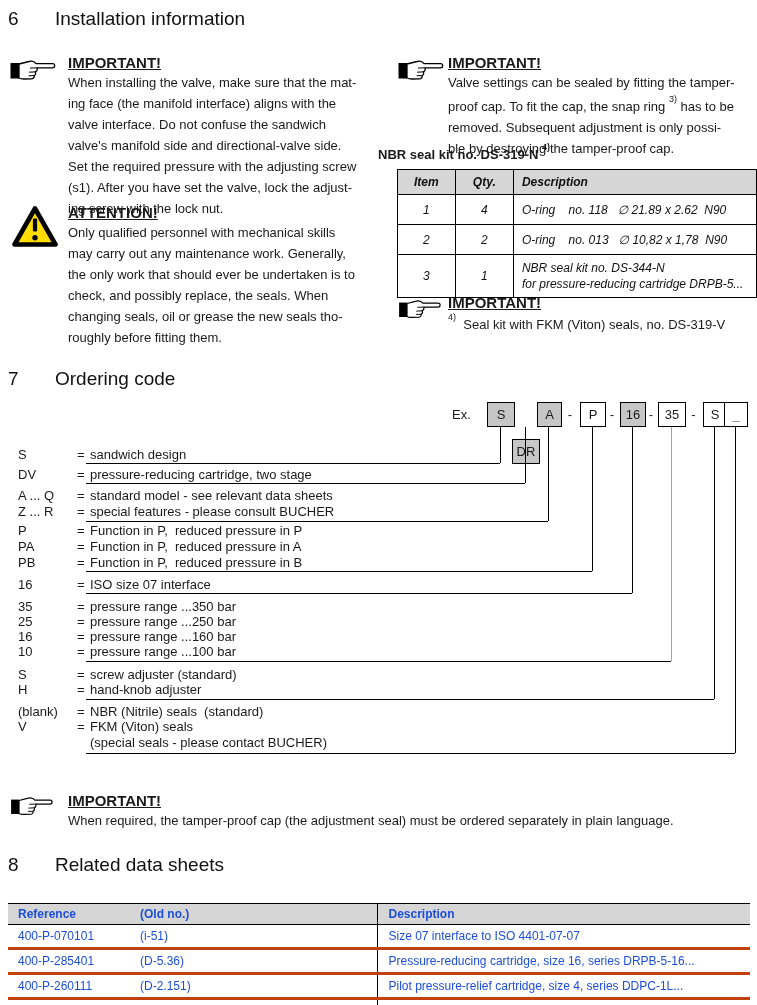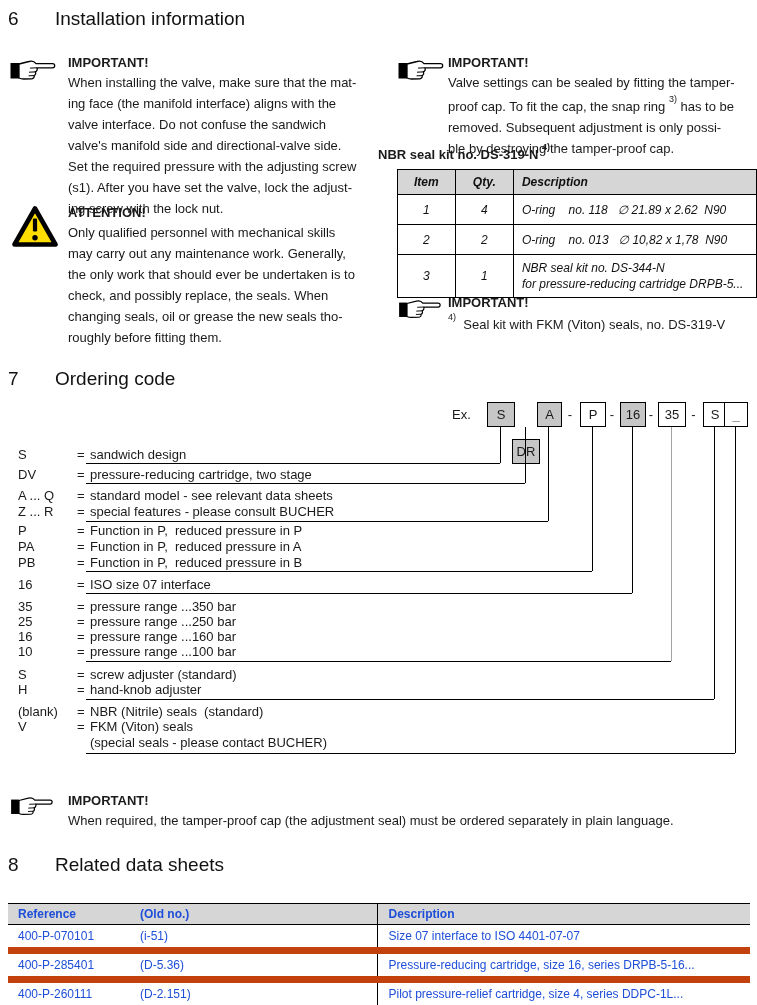--- a/index.html
+++ b/index.html
@@ -2,21 +2,21 @@
 <html><head>
 <meta charset="utf-8">
 <style>
   html,body{margin:0;padding:0;background:#fff;}
   .page{position:relative;width:757px;height:1005px;background:#fff;overflow:hidden;
         font-family:"Liberation Sans", sans-serif;color:#1a1a1a;}
   .abs{position:absolute;}
   .h1{position:absolute;font-size:19px;font-weight:normal;color:#111;}
   .h1 .h1-num{position:absolute;left:0;top:0;}
   .h1 .h1-title{position:absolute;left:47px;top:0;white-space:nowrap;}
-  .note-label{font-size:13px;font-weight:bold;line-height:18px;}
+  .note-label{font-size:15px;font-weight:bold;line-height:18px;text-decoration:underline;}
   .note-body{font-size:13px;line-height:21px;white-space:pre-line;text-align:left;}
   sup.fn{font-size:9px;position:relative;top:-4px;}
   
   table.seal{position:absolute;border-collapse:collapse;border:1.5px solid #000;font-size:12px;}
   table.seal th, table.seal td{border:1px solid #000;padding:0 4px;color:#111;font-style:italic;}
   table.seal th{background:#d6d6d6;font-weight:bold;height:24px;}
   table.seal td.c{text-align:center;}
   table.seal .desc{text-align:left;padding-left:8px;white-space:pre;}
   
   .obox{position:absolute;top:402px;height:23px;line-height:23px;border:1px solid #000;
@@ -26,21 +26,21 @@
   .crow{position:absolute;left:18px;font-size:13px;line-height:16px;white-space:pre;}
   .ccode{display:inline-block;width:59px;}
   .ceq{display:inline-block;width:13px;}
   .hline{position:absolute;border-top:1px solid #000;height:0;}
   .vline{position:absolute;border-left:1px solid #000;width:0;}
   .vline.gray{border-left-color:#a3a3a3;}
   
   table.ref{position:absolute;border-collapse:collapse;font-size:12px;table-layout:fixed;}
   table.ref th, table.ref td{color:#1d4ed8;padding:0;text-align:left;overflow:hidden;white-space:nowrap;}
   table.ref th{background:#d6d6d6;font-weight:bold;height:20px;border-top:1.5px solid #000;border-bottom:1px solid #000;}
-  table.ref td{height:22px;border-bottom:7px solid #c2410c;}
+  table.ref td{height:22px;border-bottom:3px solid #c2410c;}
   table.ref .p1{padding-left:10px;}
   table.ref .dv{border-left:1px solid #000;padding-left:11px;}
   table.ref tr.spacer td{border-bottom:none;height:16px;}
   .icon{position:absolute;}
 </style>
 </head>
 <body>
 
 <div class="page">
 

